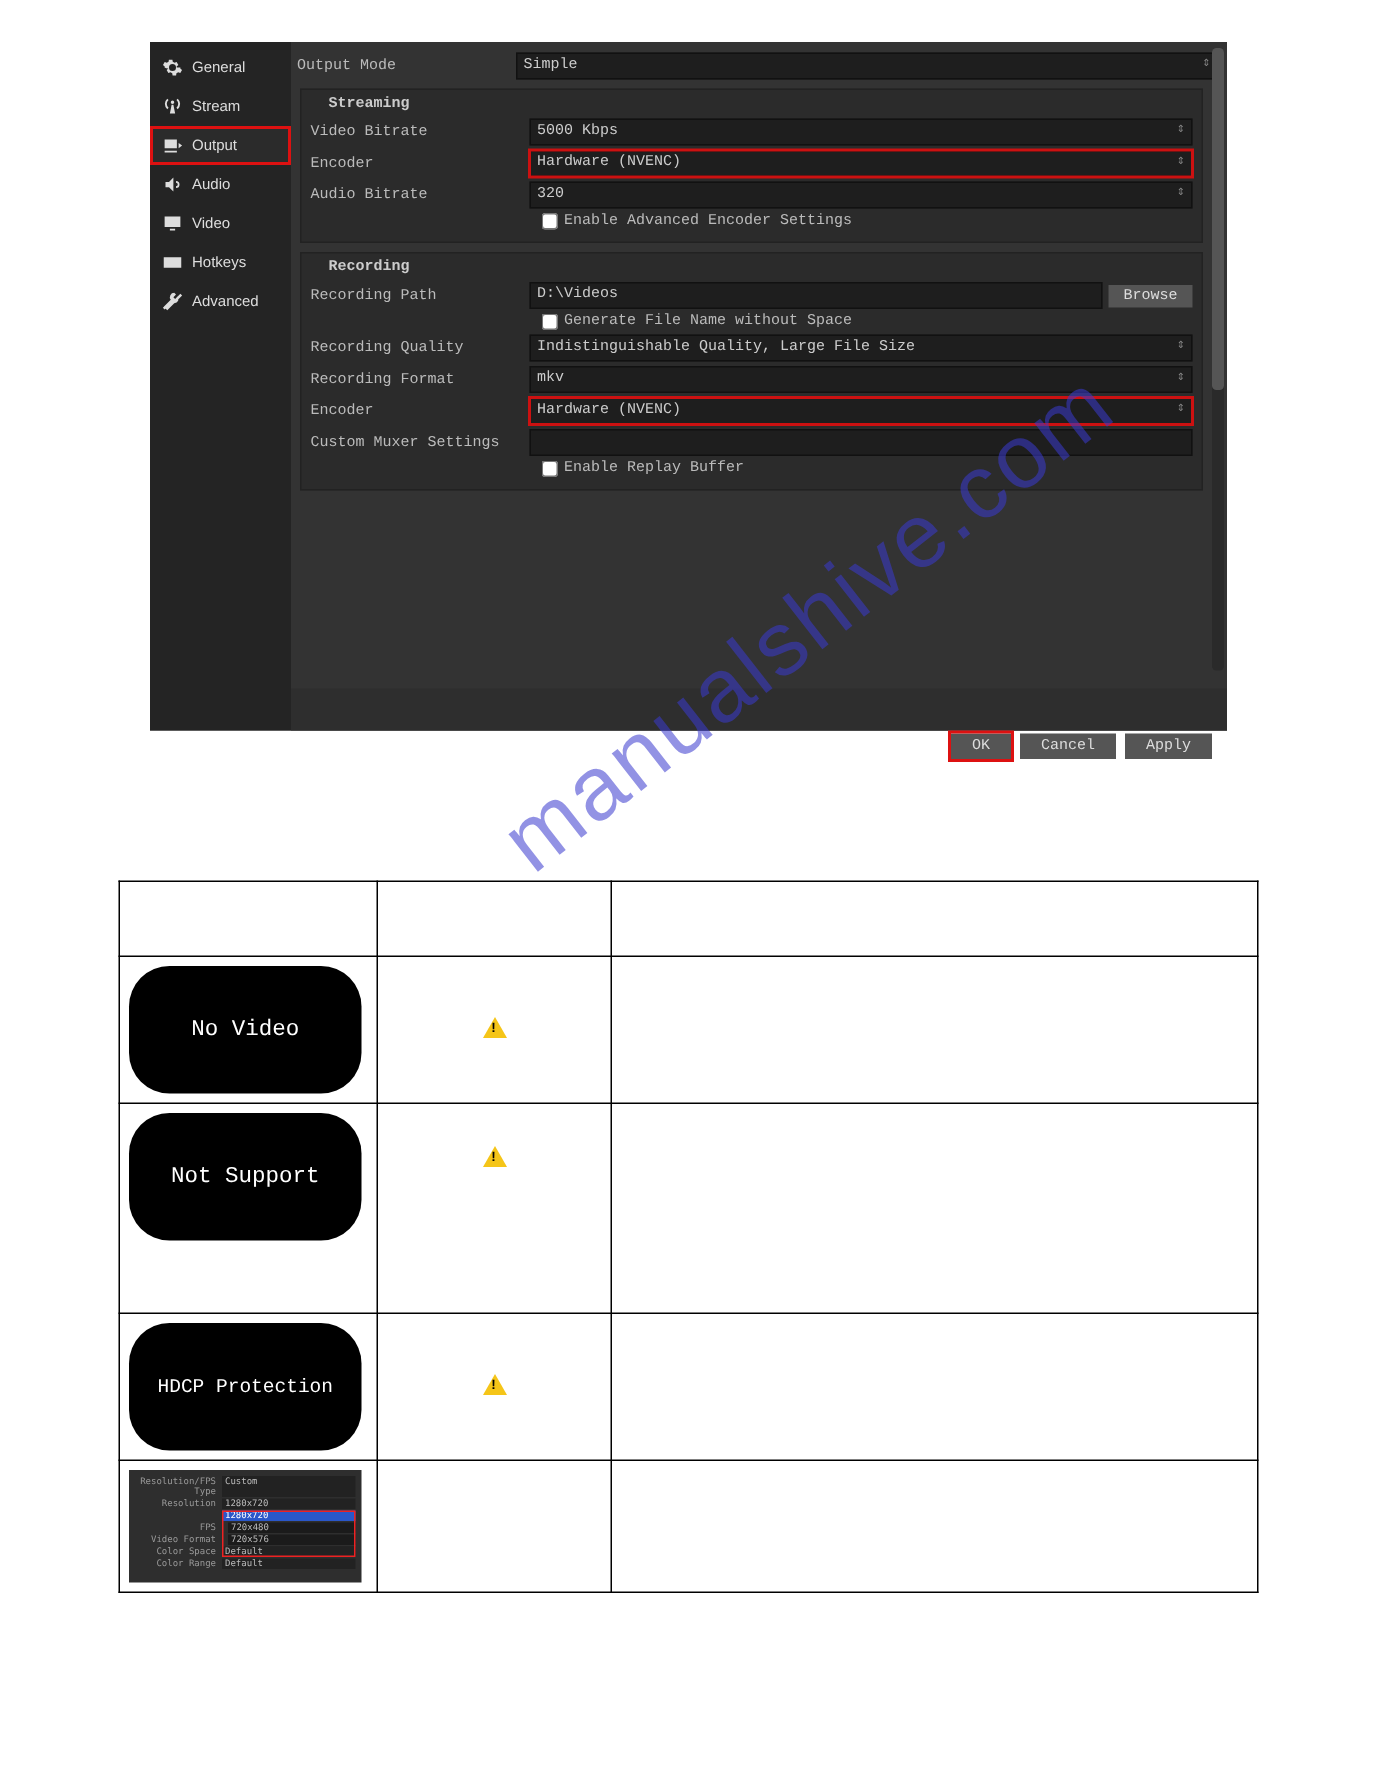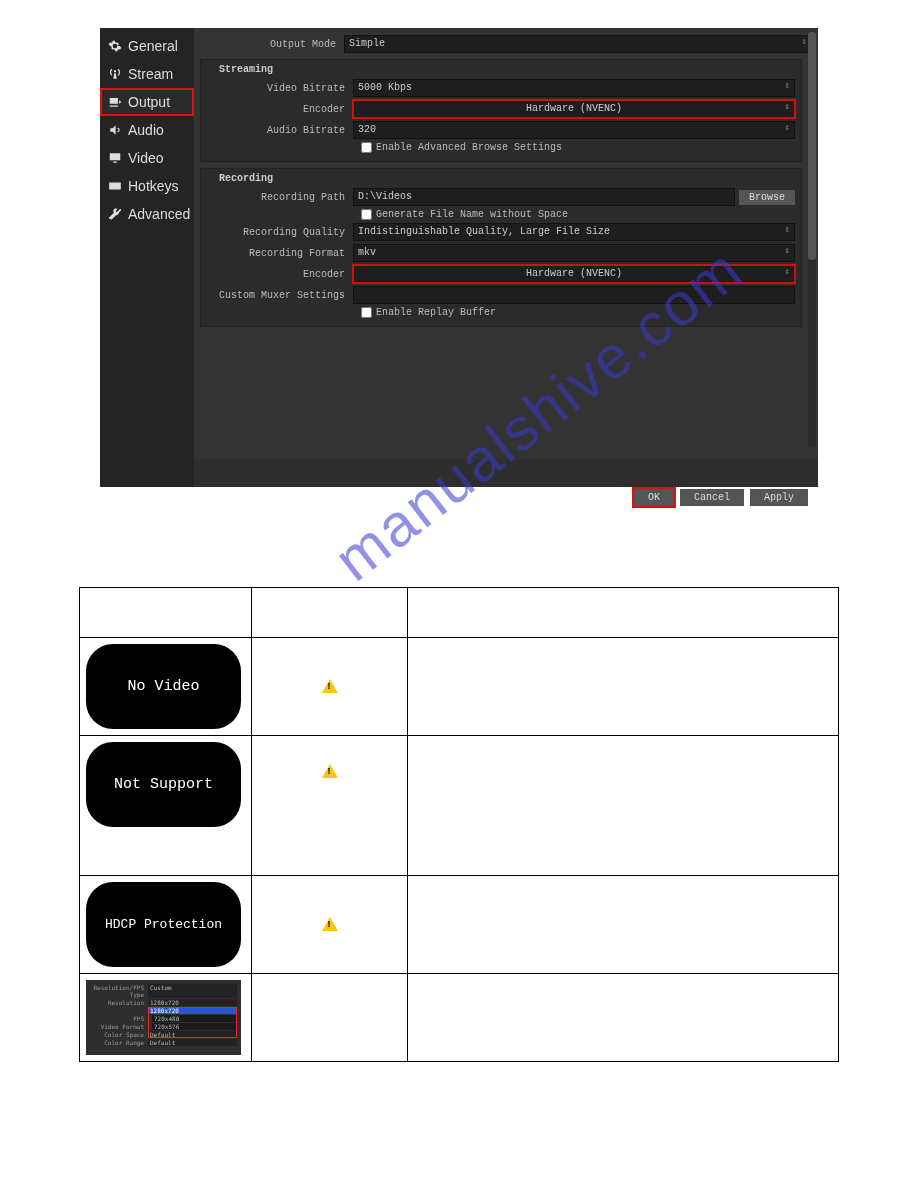--- a/index.html
+++ b/index.html
@@ -23,21 +23,21 @@
     width: 94px;
     background: #242424;
     padding: 4px 0;
   }
   .sidebar-item {
     display: flex;
     align-items: center;
     gap: 6px;
     padding: 6px 6px 6px 8px;
     color: #ddd;
-    font-size: 14px;
+    font-size: 10px;
     cursor: pointer;
   }
   .sidebar-item svg { width: 14px; height: 14px; fill: #ddd; flex: 0 0 auto; }
   .sidebar-item.selected {
     outline: 2px solid #d11;
     outline-offset: -2px;
     background: #2b2b2b;
   }
   .main {
     flex: 1;
@@ -49,21 +49,20 @@
   }
   .scrollbar { position:absolute; right:2px; top:4px; bottom:40px; width:8px; background:#2a2a2a; border-radius:3px; }
   .scrollthumb { position:absolute; top:0; left:0; right:0; height:55%; background:#555; border-radius:3px; }
   .field-row {
     display: flex;
     align-items: center;
     margin: 3px 0;
   }
   .field-label {
     width: 146px;
-    text-align: right;
     padding-right: 8px;
     color: #bbb;
   }
   .field-value {
     flex: 1;
     background: #1e1e1e;
     border: 1px solid #111;
     color: #ccc;
     padding: 2px 4px;
     height: 18px;
@@ -74,21 +73,20 @@
     content: "⇕";
     position: absolute;
     right: 4px;
     top: 0;
     color: #888;
     font-size: 9px;
   }
   .field-value.highlighted {
     outline: 2px solid #c11;
     outline-offset: -1px;
-    text-align: center;
   }
   .section {
     border: 1px solid #222;
     background: #2b2b2b;
     margin: 6px 10px 6px 2px;
     padding: 4px 6px 8px 6px;
   }
   .section-title {
     color: #ccc;
     font-weight: bold;
@@ -283,21 +281,21 @@
           <div class="field-value dropdown highlighted">Hardware (NVENC)</div>
         </div>
 
         <div class="field-row">
           <div class="field-label">Audio Bitrate</div>
           <div class="field-value dropdown">320</div>
         </div>
 
         <div class="checkbox-row">
           <input type="checkbox" style="">
-          <span>Enable Advanced Browse Settings</span>
+          <span>Enable Advanced Encoder Settings</span>
         </div>
       </div>
 
       <div class="section">
         <div class="section-title">Recording</div>
 
         <div class="field-row">
           <div class="field-label">Recording Path</div>
           <div class="field-value">D:\Videos</div>
           <button class="browse-btn">Browse</button>

